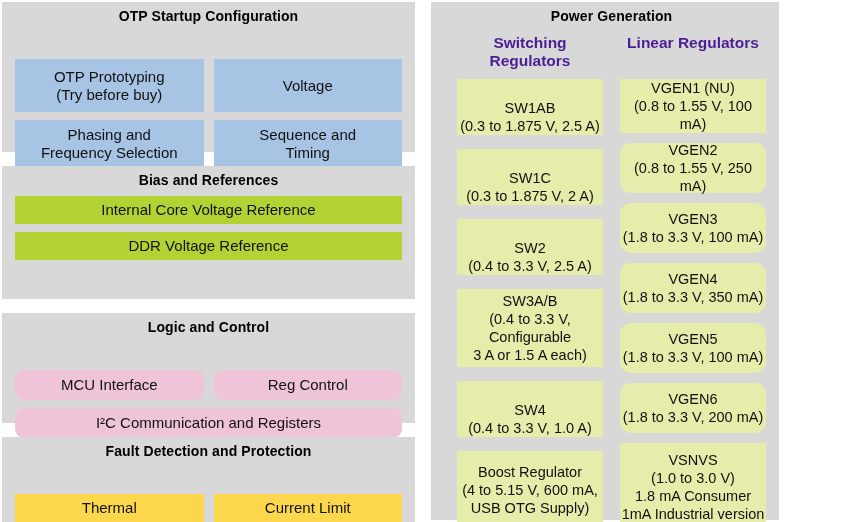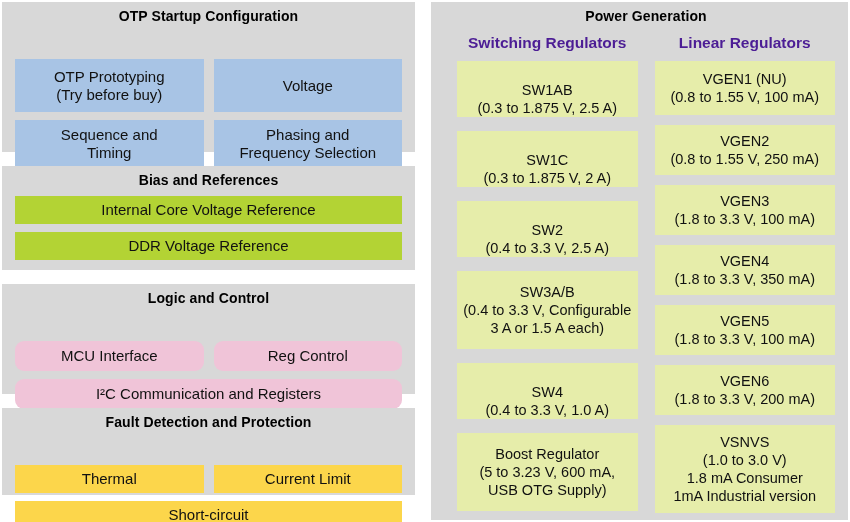--- a/index.html
+++ b/index.html
@@ -14,21 +14,21 @@
   .left-col {
     position: absolute; left: 2px; top: 2px; width: 413px;
     display: flex; flex-direction: column; gap: 14px;
   }
   .panel {
     background: #d8d8d8;
     box-sizing: border-box;
     padding: 4px 13px 8px 13px;
   }
   .p1 { height: 150px; }
-  .p2 { height: 104px; }
+  .p2 { height: 133px; }
   .p3 { height: 110px; }
   .p4 { height: 87px; }
   .panel-title {
     font-size: 14px; font-weight: bold; text-align: center;
     color: #000000; padding: 2px 0 8px 0; letter-spacing: 0.1px;
   }
   .grid2 { display: grid; grid-template-columns: 1fr 1fr; gap: 8px 10px; margin-top: 27px; }
   .stack { display: flex; flex-direction: column; gap: 8px; }
   .box {
     display: flex; align-items: center; justify-content: center;
@@ -39,21 +39,21 @@
   .h47 { height: 47px; }
   .h30 { height: 30px; border-radius: 9px; }
   .h28 { height: 28px; }
   .blue   { background: #a8c4e5; }
   .green  { background: #b3d334; }
   .pink   { background: #f0c4d8; }
   .yellow { background: #fcd64b; }
 
   .right-panel {
     position: absolute; left: 431px; top: 2px;
-    width: 417px; height: 518px;
+    width: 348px; height: 518px;
     background: #d8d8d8; box-sizing: border-box;
     padding: 4px 13px 8px 26px;
   }
   .col-headers { display: flex; gap: 17px; margin: 2px 0 9px 0; }
   .col-headers > div {
     flex: 1; text-align: center; font-size: 15.5px; font-weight: bold; color: #4c1d95;
   }
   .cols { display: flex; gap: 17px; }
   .col { flex: 1; display: flex; flex-direction: column; }
   .sw-col  { gap: 14px; }
@@ -62,40 +62,40 @@
     background: #e6edaa;
     display: flex; flex-direction: column;
     align-items: center; justify-content: center;
     text-align: center; font-size: 14.5px; line-height: 1.25;
     color: #111111;
   }
   .rbox .spec { white-space: pre-line; }
   .h56 { height: 56px; justify-content: flex-end; }
   .h78 { height: 78px; }
   .h54 { height: 54px; }
-  .h50 { height: 50px; }
+  .h50 { height: 50px; border-radius: 11px; }
   .h88 { height: 88px; }
 </style>
 </head>
 <body>
 
 <div class="page">
 
   <div class="left-col">
 
     <section class="panel p1">
       <div class="panel-title">OTP Startup Configuration</div>
       <div class="grid2">
         <div class="box blue h53">OTP Prototyping
 (Try before buy)</div>
         <div class="box blue h53">Voltage</div>
+        <div class="box blue h47">Phasing and
+Frequency Selection</div>
         <div class="box blue h47">Sequence and
 Timing</div>
-        <div class="box blue h47">Phasing and
-Frequency Selection</div>
       </div>
     </section>
 
     <section class="panel p2">
       <div class="panel-title">Bias and References</div>
       <div class="stack">
         <div class="box green h28">Internal Core Voltage Reference</div>
         <div class="box green h28">DDR Voltage Reference</div>
       </div>
     </section>
@@ -151,21 +151,21 @@
           <div class="rname">SW3A/B</div>
           <div class="spec">(0.4 to 3.3 V, Configurable
 3 A or 1.5 A each)</div>
         </div>
         <div class="rbox h56">
           <div class="rname">SW4</div>
           <div class="spec">(0.4 to 3.3 V, 1.0 A)</div>
         </div>
         <div class="rbox h78">
           <div class="rname">Boost Regulator</div>
-          <div class="spec">(5 to 3.23 V, 600 mA,
+          <div class="spec">(4 to 5.15 V, 600 mA,
 USB OTG Supply)</div>
         </div>
       </div>
 
       <div class="col lin-col">
         <div class="rbox h54">
           <div class="rname">VGEN1 (NU)</div>
           <div class="spec">(0.8 to 1.55 V, 100 mA)</div>
         </div>
         <div class="rbox h50">

